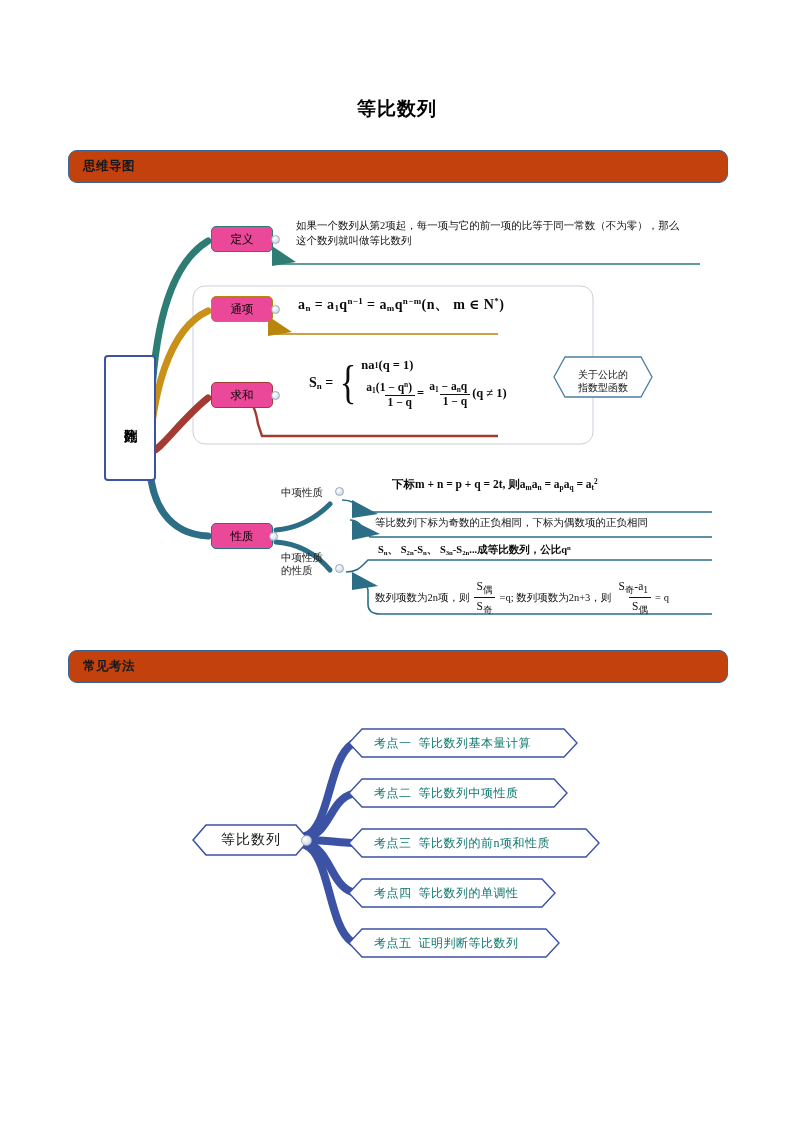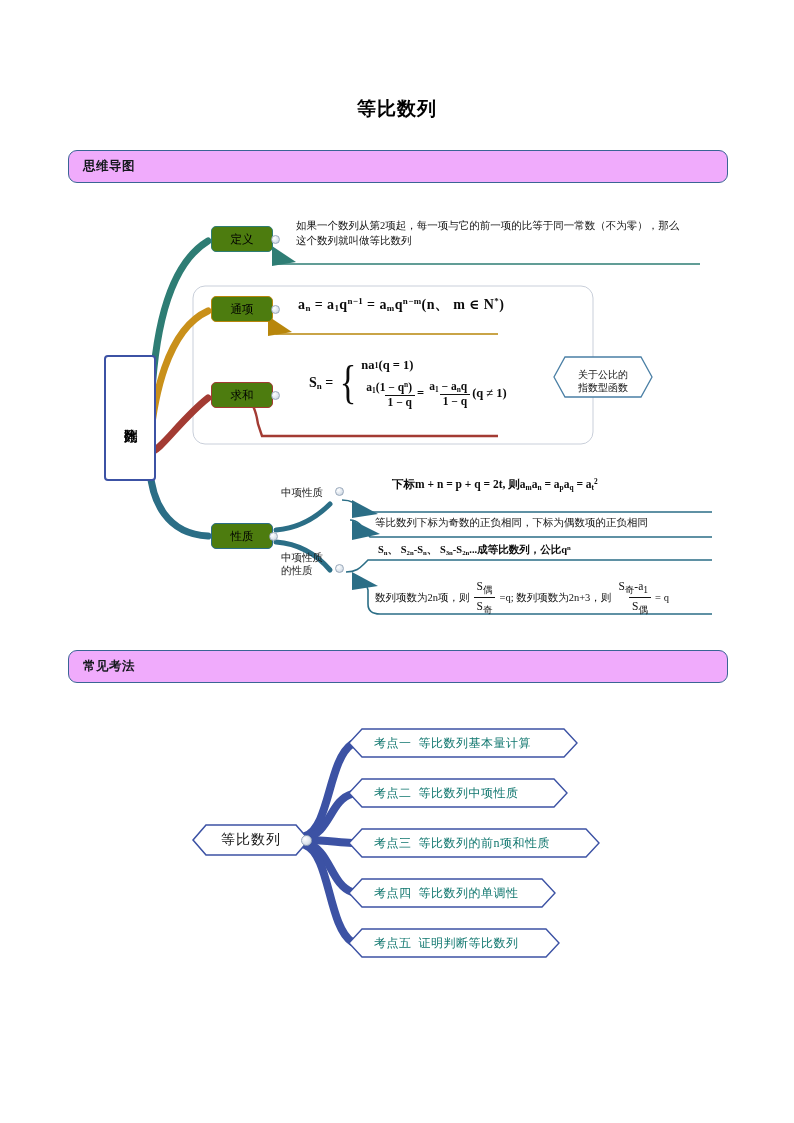--- a/index.html
+++ b/index.html
@@ -31,21 +31,21 @@
 
   
   .section-bar {
     position: absolute;
     left: 68px;
     width: 660px;
     height: 33px;
     border: 1.6px solid #3a6595;
     border-radius: 9px;
     box-sizing: border-box;
-    background: #f0abfc;
+    background: #c2410c;
   }
   .section-bar .label {
     position: absolute;
     left: 14px;
     top: 7px;
     font-size: 12.5px;
     font-weight: 700;
     letter-spacing: .5px;
     color: #15191d;
   }
@@ -86,21 +86,21 @@
     text-orientation: upright;
     font-family: "Liberation Serif", "DejaVu Serif", serif;
   }
 
   .branch-node {
     position: absolute;
     box-sizing: border-box;
     height: 26px;
     width: 62px;
     border-radius: 5px;
-    background: #4d7c0f;
+    background: #ec4899;
     display: flex;
     align-items: center;
     justify-content: center;
     font-size: 11.5px;
   }
   #node-dingyi  { left: 211px; top: 226px; border: 1.4px solid #2e7d74; }
   #node-tongxiang { left: 211px; top: 296px; border: 1.4px solid #b8860b; }
   #node-qiuhe   { left: 211px; top: 382px; border: 1.4px solid #a33b33; }
   #node-xingzhi { left: 211px; top: 523px; border: 1.4px solid #2b6e86; }
 

